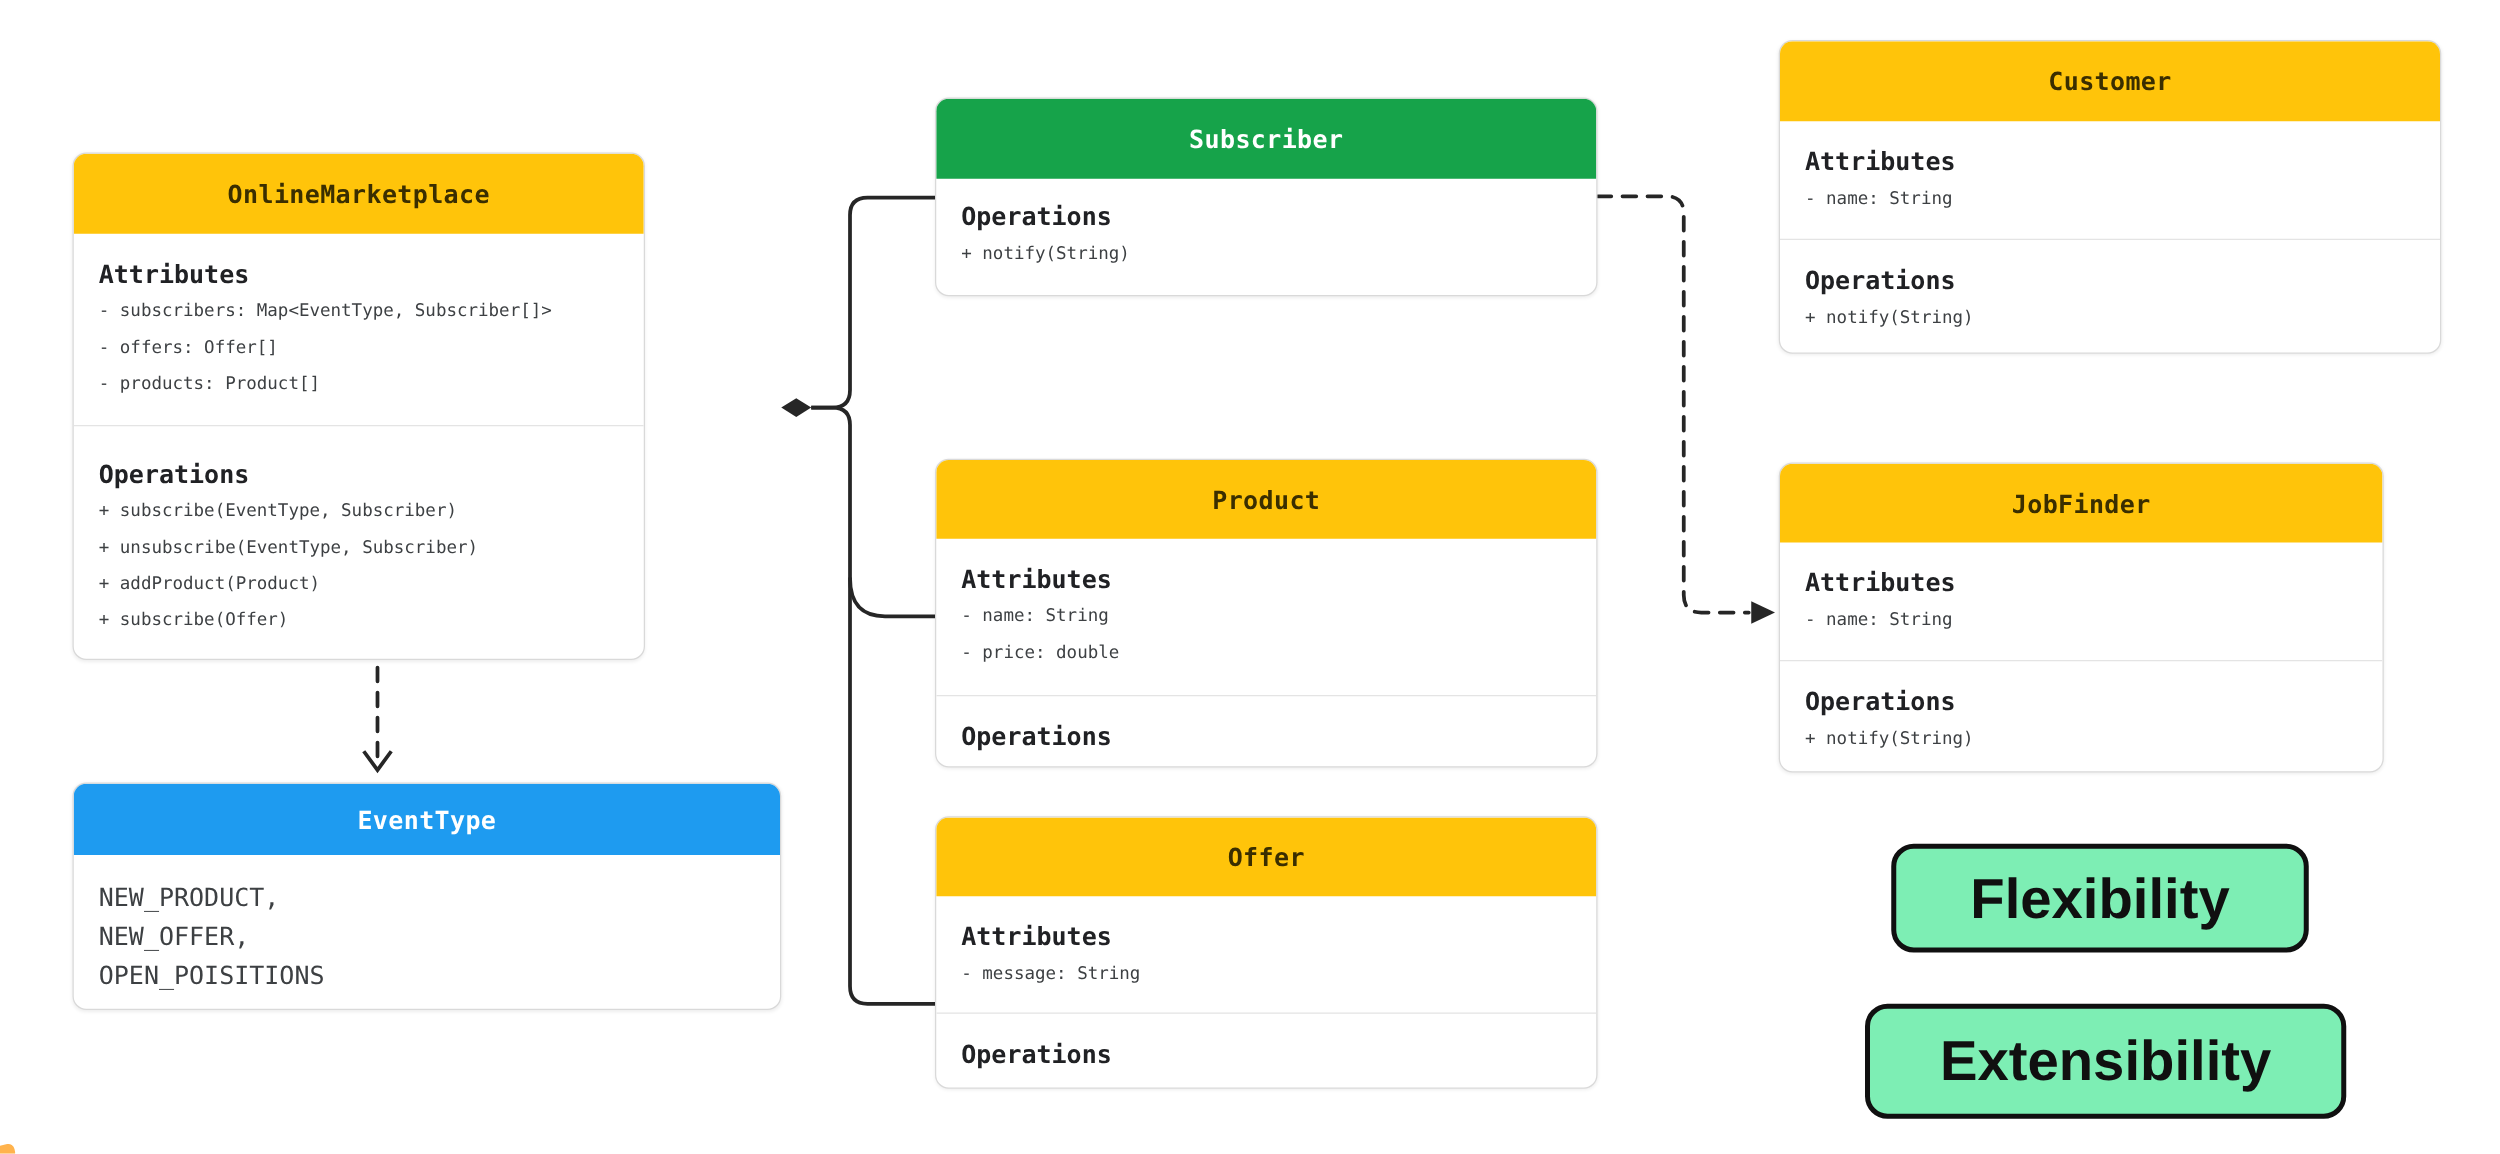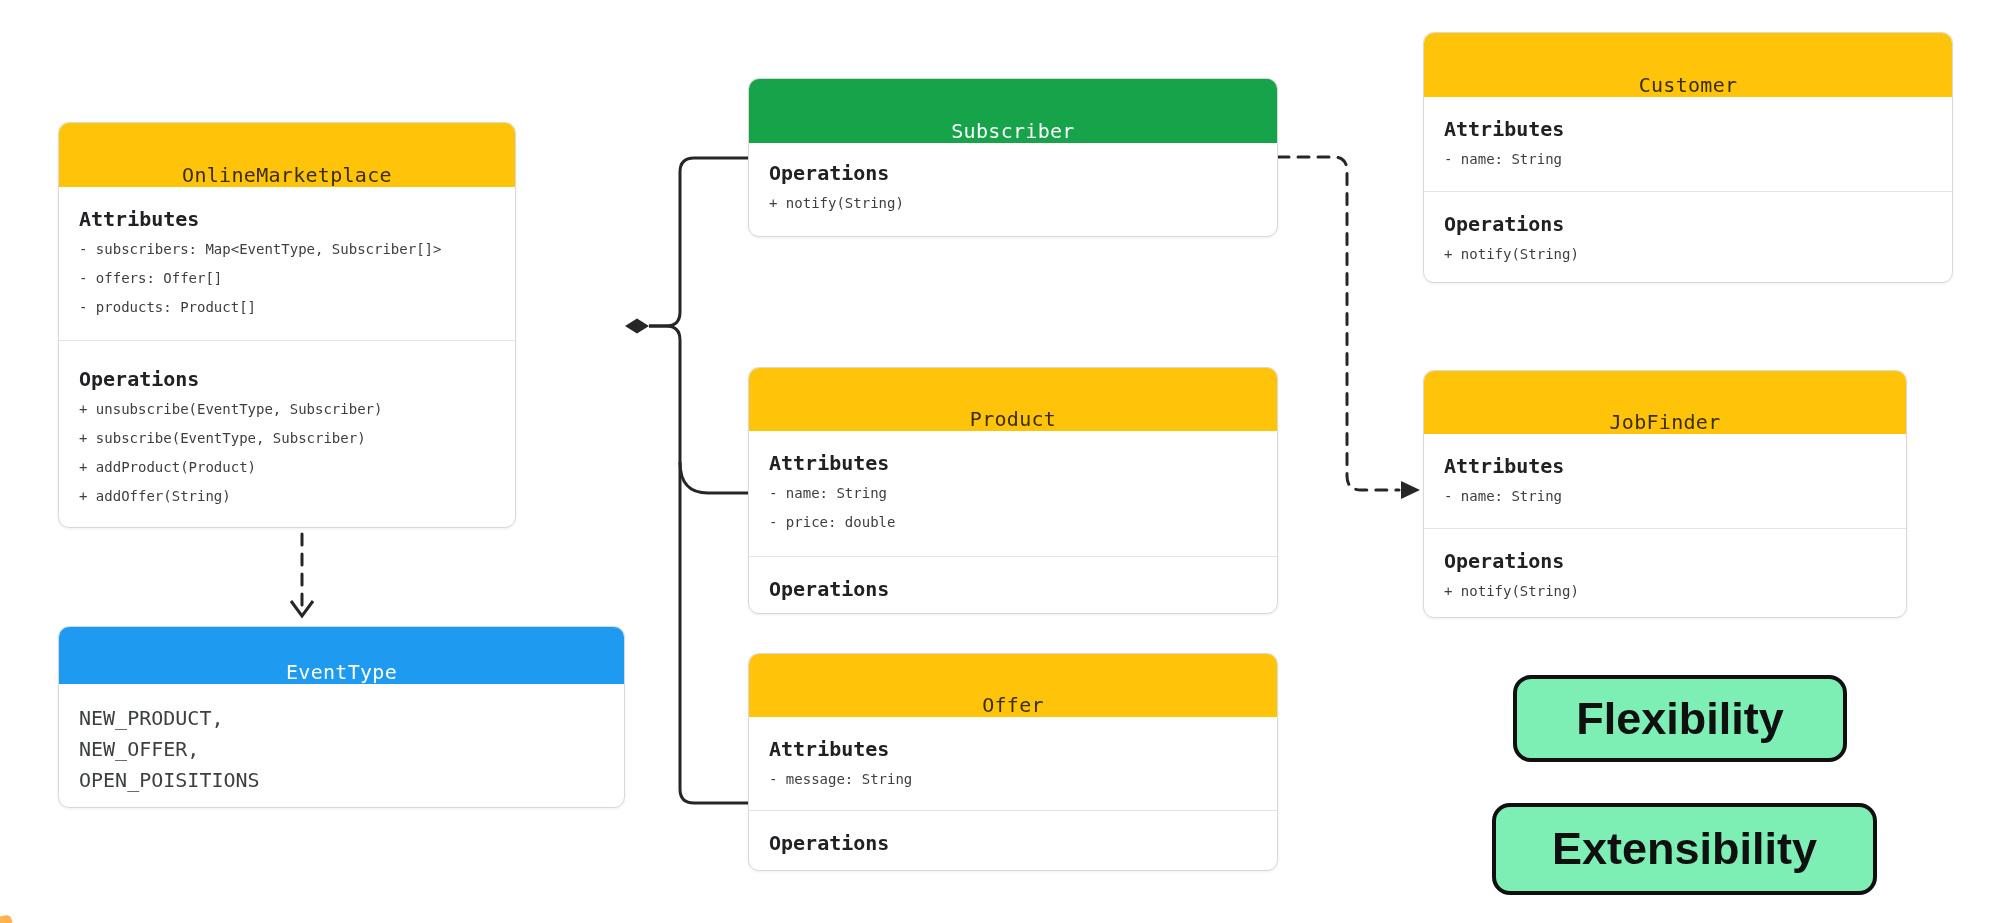--- a/index.html
+++ b/index.html
@@ -6,22 +6,22 @@
   *{box-sizing:border-box;}
   .canvas{
     position:relative;width:2000px;height:923px;background:#fff;overflow:hidden;
     font-family:"DejaVu Sans Mono","Liberation Mono",monospace;
   }
   .uml-box{
     position:absolute;background:#fff;border:1px solid var(--box-border,#D9D9D9);
     border-radius:11px;box-shadow:0 1px 3px rgba(0,0,0,.07);overflow:hidden;
   }
   .uml-header{
-    display:flex;align-items:flex-end;justify-content:center;
-    font-weight:400;font-size:20px;letter-spacing:.3px;
+    display:flex;align-items:center;justify-content:center;
+    font-weight:700;font-size:20px;letter-spacing:.3px;
   }
   .uml-header.yellow{background:var(--header-yellow,#FFC40A);color:var(--title-dark,#3A2E00);}
   .uml-header.green{background:var(--header-green,#16A34A);color:var(--title-light,#fff);}
   .uml-header.blue{background:var(--header-blue,#1E9BF0);color:var(--title-light,#fff);}
   .uml-section{padding:16px 20px 0 20px;}
   .uml-section.divided{border-top:1px solid var(--divider,#E4E4E4);}
   .uml-label{
     font-weight:700;font-size:20px;line-height:32px;color:var(--label-text,#202124);
   }
   .uml-item{
@@ -65,24 +65,24 @@
       <span>OnlineMarketplace</span>
     </div>
     <div class="uml-section" style="height:153px">
       <div class="uml-label">Attributes</div>
       <div class="uml-item">- subscribers: Map&lt;EventType, Subscriber[]&gt;</div>
       <div class="uml-item">- offers: Offer[]</div>
       <div class="uml-item">- products: Product[]</div>
     </div>
     <div class="uml-section divided" style="height:189px;padding-top:22px">
       <div class="uml-label">Operations</div>
+      <div class="uml-item">+ subscribe(EventType, Subscriber)</div>
       <div class="uml-item">+ unsubscribe(EventType, Subscriber)</div>
-      <div class="uml-item">+ subscribe(EventType, Subscriber)</div>
       <div class="uml-item">+ addProduct(Product)</div>
-      <div class="uml-item">+ addOffer(String)</div>
+      <div class="uml-item">+ subscribe(Offer)</div>
     </div>
   </div>
 
   <div class="uml-box" style="left:58px;top:626px;width:567px;height:182px">
     <div class="uml-header blue" style="height:57px">
       <span>EventType</span>
     </div>
     <div class="uml-section" style="height:125px;padding-top:19px">
       <div class="enum-item">NEW_PRODUCT,</div>
       <div class="enum-item">NEW_OFFER,</div>

